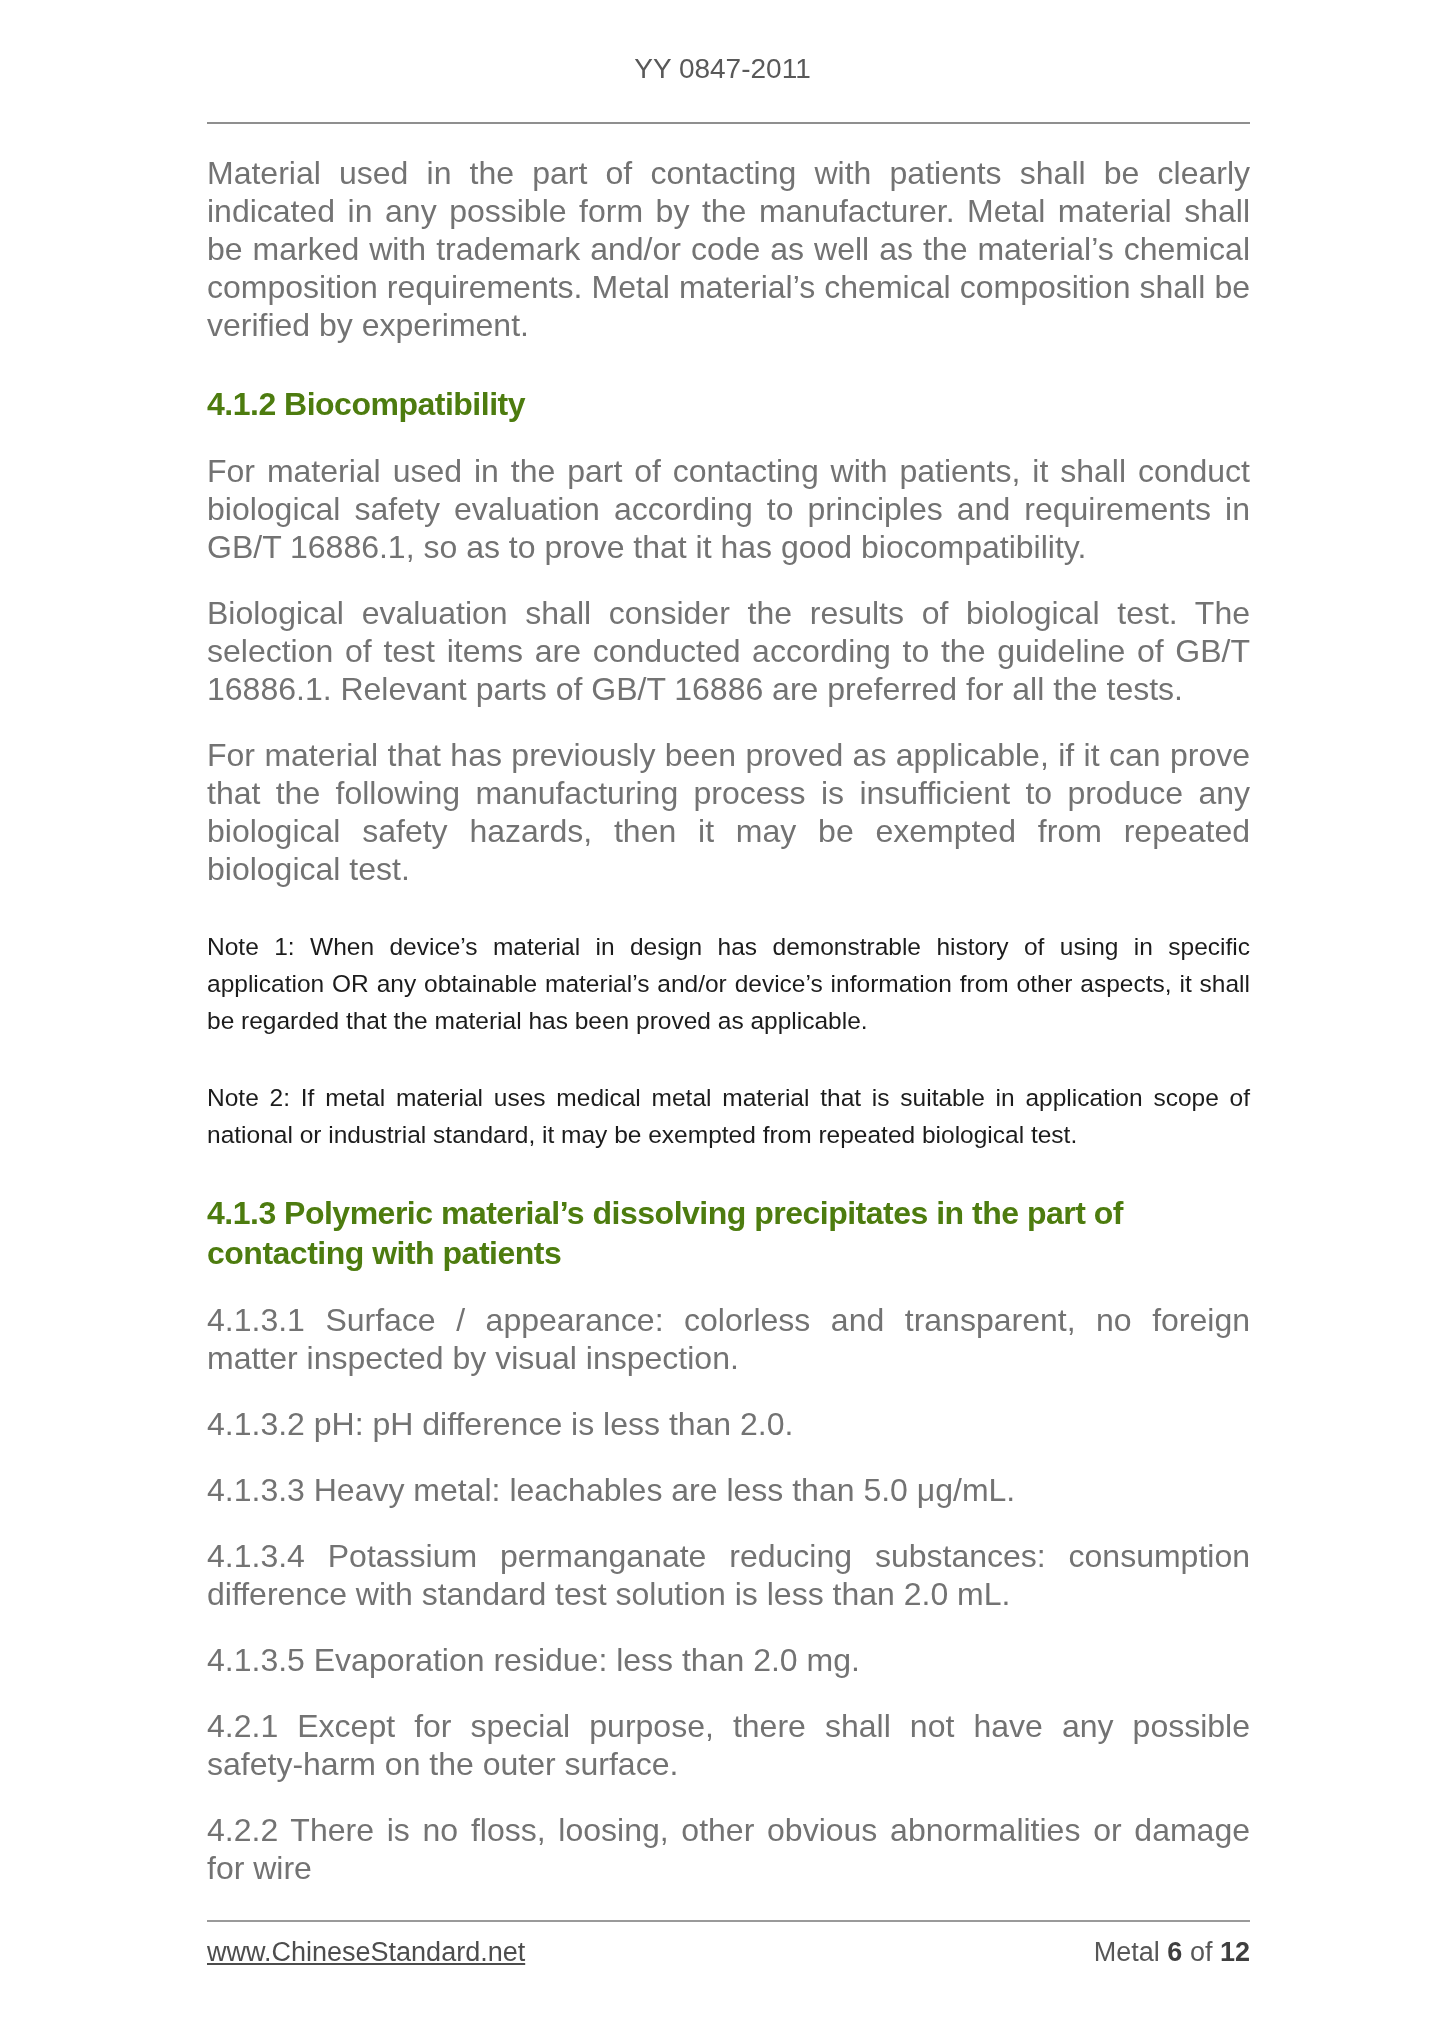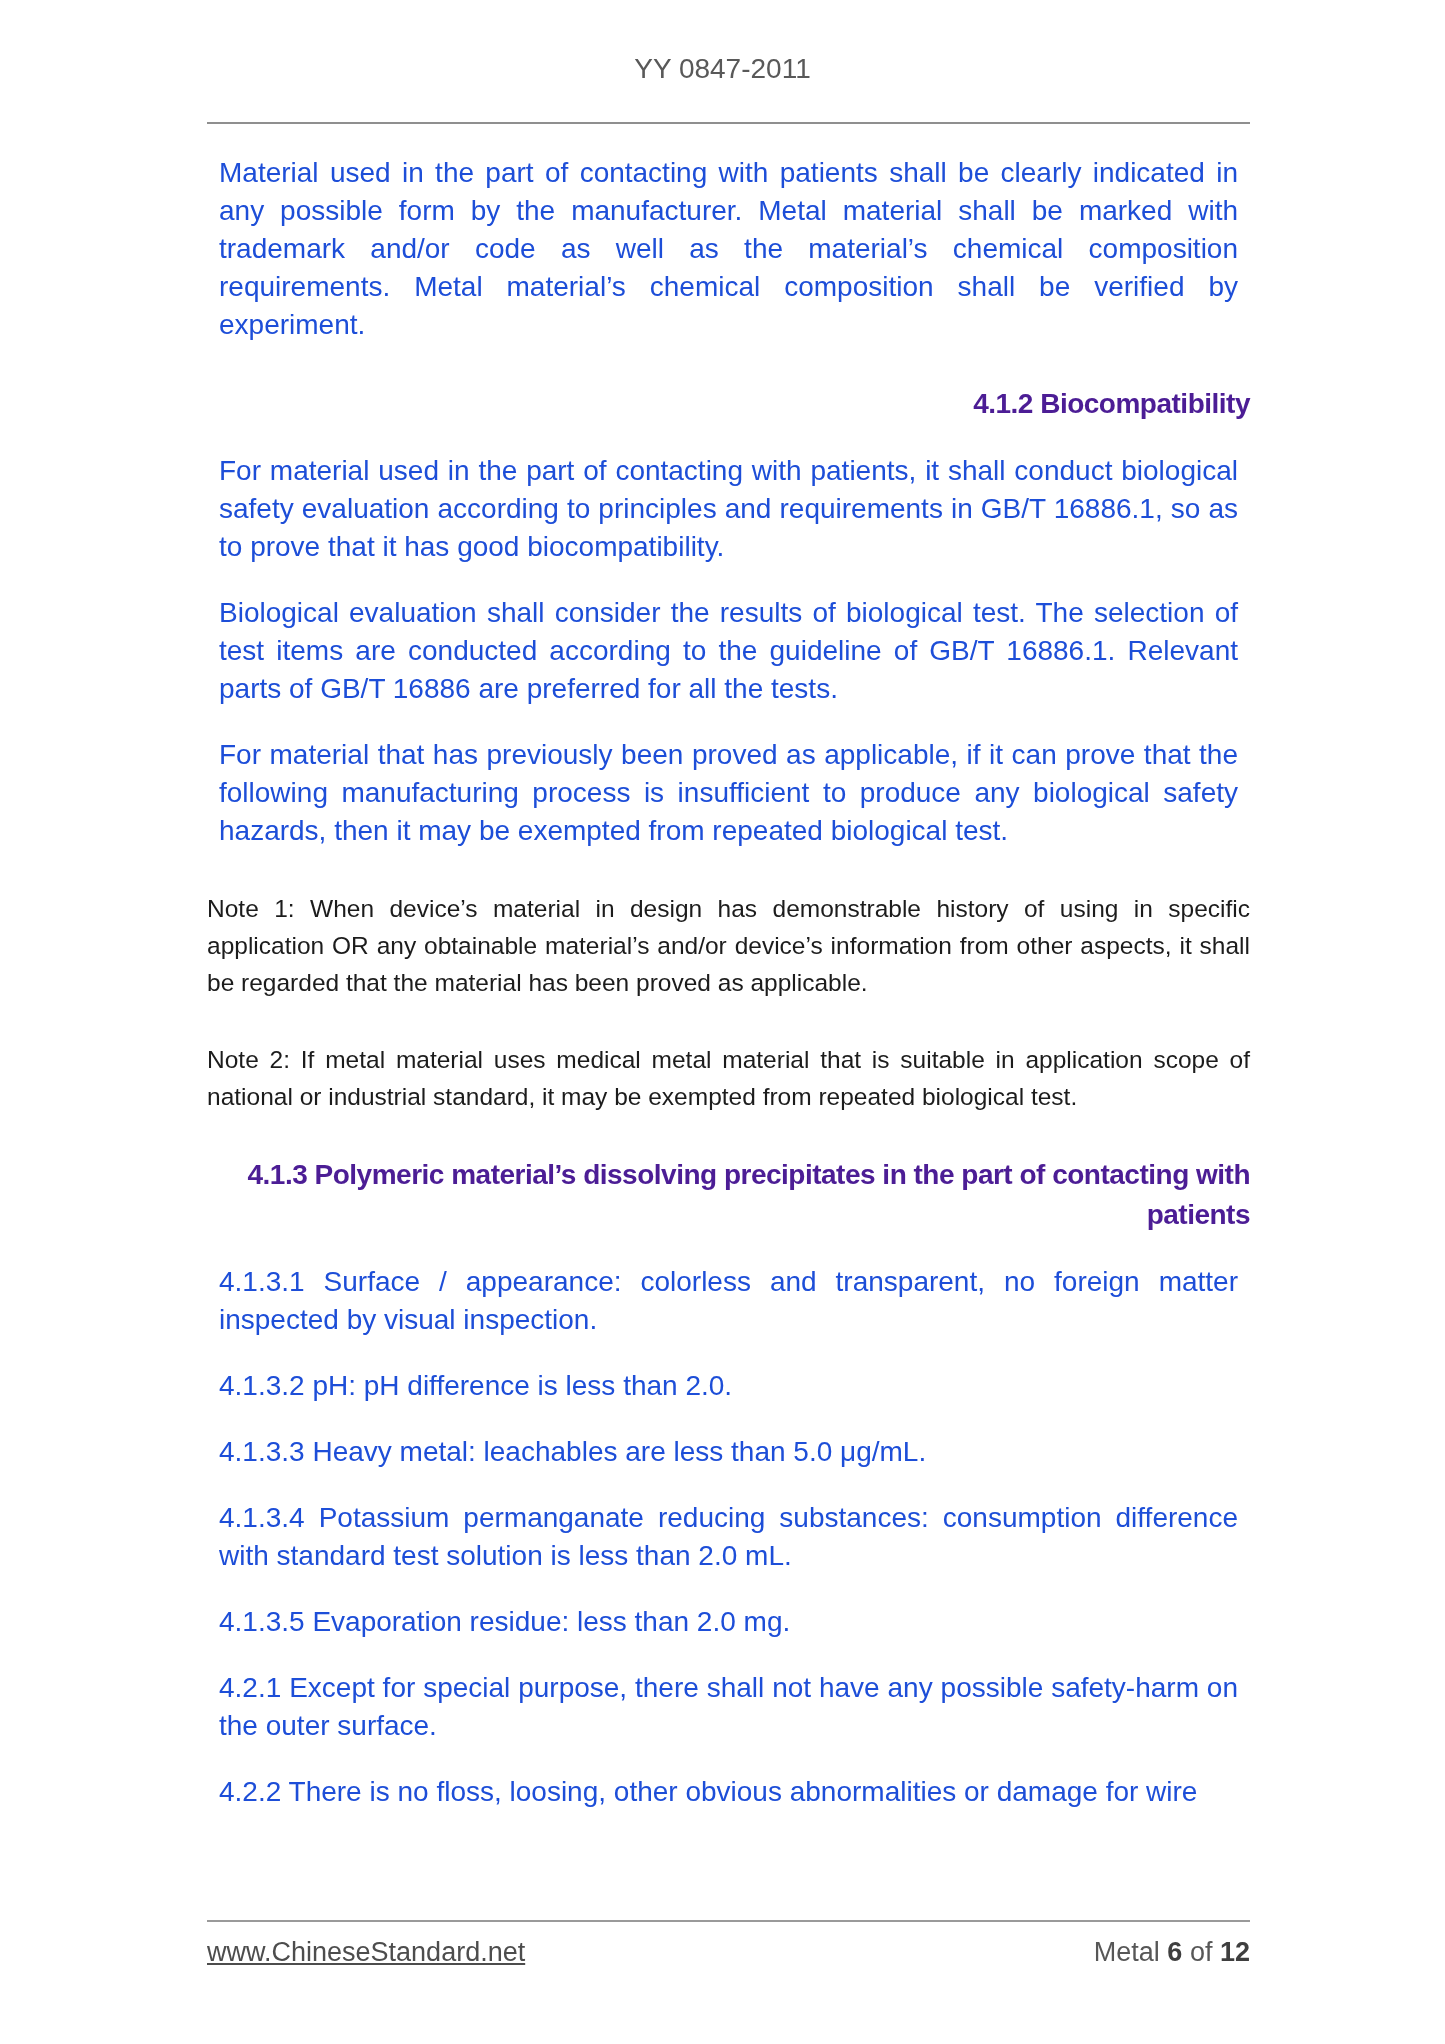--- a/index.html
+++ b/index.html
@@ -23,35 +23,35 @@
     width: 1043px;
     margin-left: 207px;
   }
   .header-rule {
     margin-top: 36px;
     border-top: 2px solid #8f8f8f;
     height: 0;
   }
   .doc-body { }
   .body-p {
-    font-size: 28px;
+    font-size: 32px;
     line-height: 38px;
     text-align: justify;
-    margin: 28px 12px;
-    color: #1d4ed8;
+    margin: 28px 0;
+    color: #737373;
   }
   .body-p.first { margin-top: 30px; }
   .doc-h {
-    font-size: 28px;
+    font-size: 32px;
     line-height: 40px;
     font-weight: bold;
     letter-spacing: -0.5px;
-    text-align: right;
+    text-align: left;
     margin: 40px 0 28px 0;
-    color: #4c1d95;
+    color: #4d7c0f;
   }
   .note {
     font-size: 24.5px;
     line-height: 37px;
     text-align: justify;
     margin: 40px 0;
     color: #1c1c1c;
   }
   .footer {
     position: absolute;

